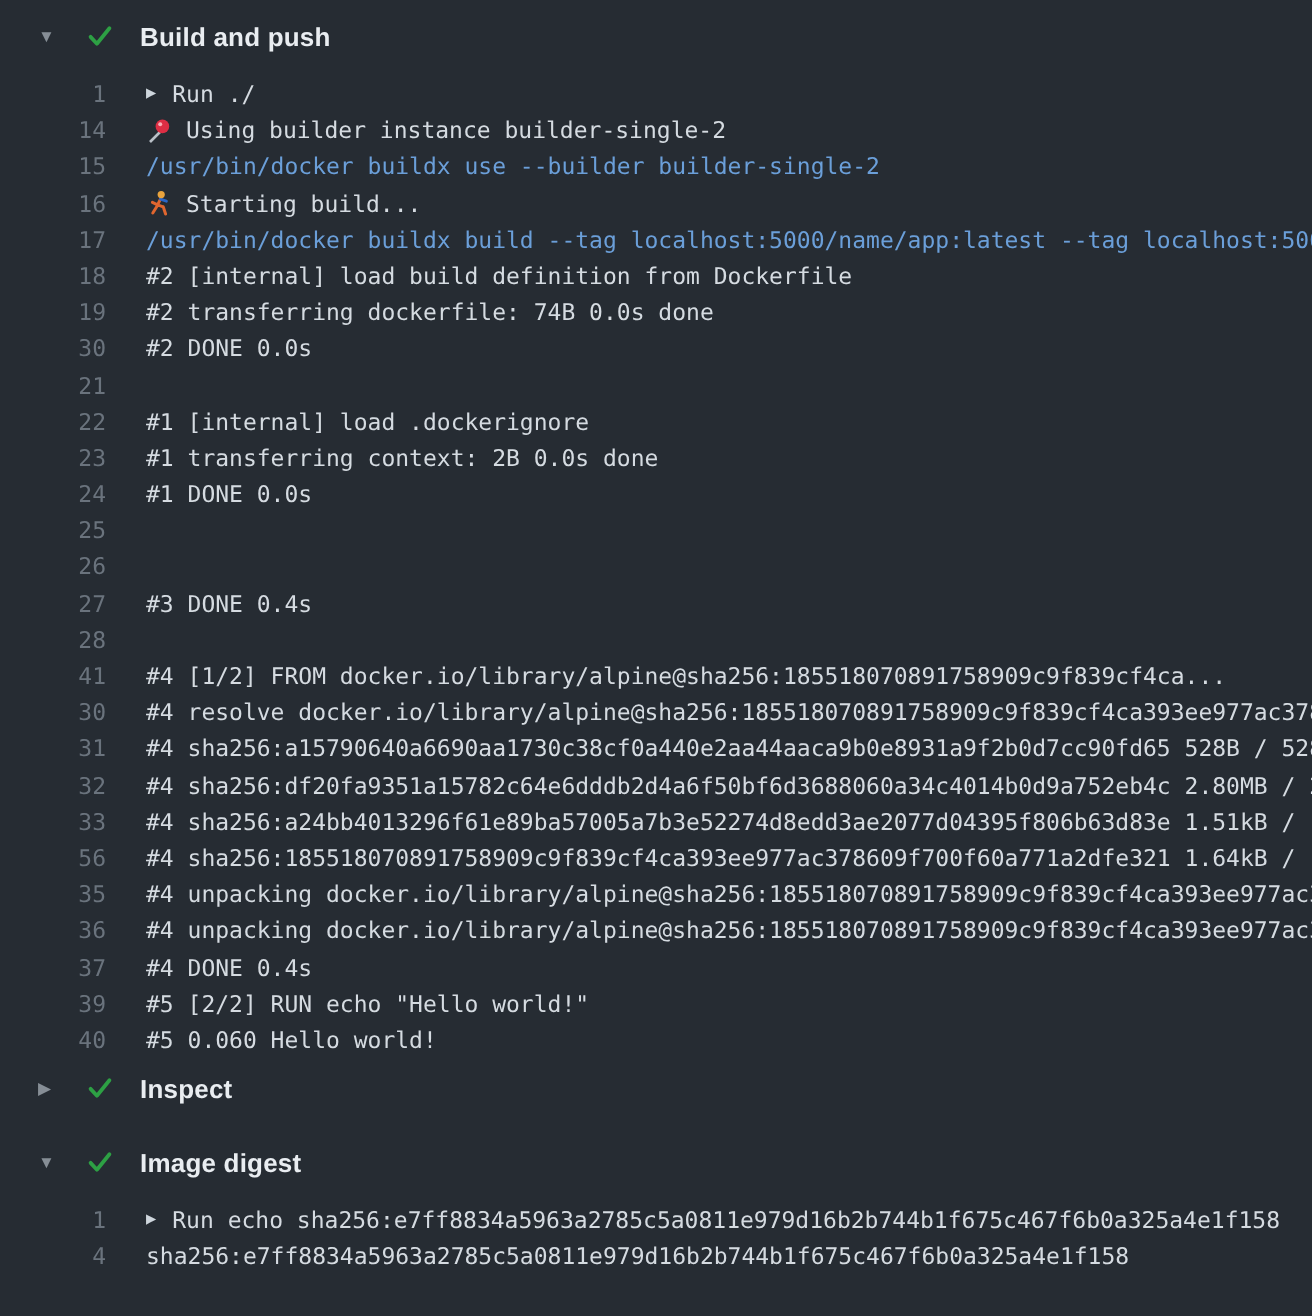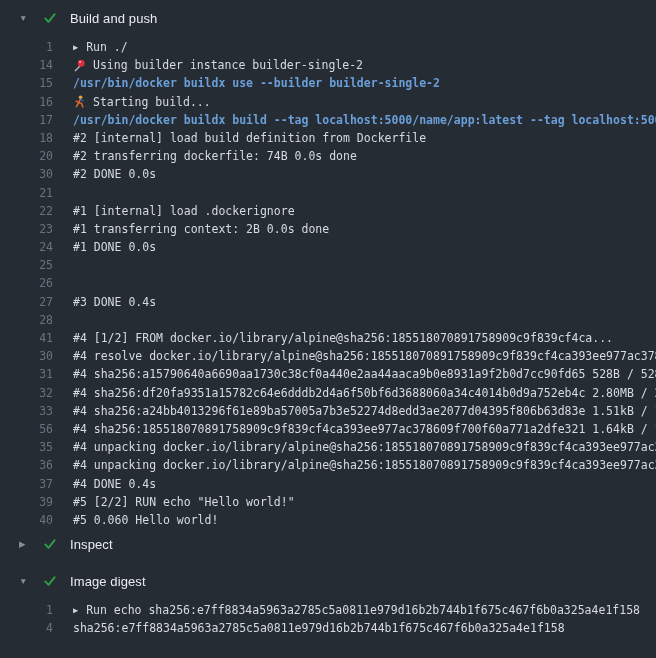--- a/index.html
+++ b/index.html
@@ -11,38 +11,38 @@
   .log-viewer{width:656px;height:658px;overflow:hidden;padding-top:3px;box-sizing:border-box;}
   .section-header{
     display:flex;align-items:center;height:30px;padding-left:19px;
     cursor:pointer;box-sizing:border-box;
   }
   .section-header .chevron{
     width:24px;font-size:8.5px;color:#868e96;flex:0 0 24px;line-height:1;
   }
   .section-header .check{width:27px;flex:0 0 27px;display:flex;align-items:center;}
   .section-header .label{
-    font-size:13px;font-weight:normal;color:#e9edf1;letter-spacing:.1px;
+    font-size:13px;font-weight:bold;color:#e9edf1;letter-spacing:.1px;
   }
   .section-body{padding-top:5px;}
   .mt7{margin-top:7px;}
   .log-line{
     display:flex;height:18.2px;line-height:18.2px;
     font-family:"DejaVu Sans Mono","Liberation Mono",monospace;
     font-size:11.5px;white-space:pre;
   }
   .line-num{
     width:53px;flex:0 0 53px;text-align:right;color:#6a737d;
     user-select:none;cursor:pointer;
   }
   .line-text{
     flex:1;margin-left:20px;overflow:hidden;color:#d5dbe1;
     display:flex;align-items:center;white-space:pre;
   }
-  .line-text.command{color:#6b9fd9;font-weight:700;}
+  .line-text.command{color:#6b9fd9;font-weight:400;}
   .play-glyph{font-size:8.5px;color:#ced6dd;margin-right:8px;line-height:1;}
   .emoji-icon{width:13px;height:13px;margin-right:7px;flex:0 0 13px;}
 </style>
 </head>
 <body>
 
 <div class="log-viewer" id="log-root">
     <div class="section">
       <div class="section-header">
         <span class="chevron">▼</span>
@@ -61,21 +61,21 @@
               <circle cx="7.1" cy="3.1" r="1" fill="#f9aeb7"></circle>
             </svg><span>Using builder instance builder-single-2</span></span></div>
         <div class="log-line"><span class="line-num">15</span><span class="line-text command"><span>/usr/bin/docker buildx use --builder builder-single-2</span></span></div>
         <div class="log-line"><span class="line-num">16</span><span class="line-text"><svg width="13" height="13" viewBox="0 0 13 13" class="emoji-icon">
               <path d="M7.4 4.2 L5.8 7.4 M5.8 7.4 L3.2 6.2 M5.8 7.4 L8.6 8.4 M8.6 8.4 L9.8 12 M5.8 7.6 L3.4 11.5" stroke="#e0662f" stroke-width="1.5" fill="none" stroke-linecap="round"></path>
               <path d="M7.2 4.6 L10.2 5.6" stroke="#2a66c8" stroke-width="1.4" stroke-linecap="round"></path>
               <circle cx="7.6" cy="2.3" r="1.8" fill="#e8a33d"></circle>
             </svg><span>Starting build...</span></span></div>
         <div class="log-line"><span class="line-num">17</span><span class="line-text command"><span>/usr/bin/docker buildx build --tag localhost:5000/name/app:latest --tag localhost:5000/name/app:1.0.0</span></span></div>
         <div class="log-line"><span class="line-num">18</span><span class="line-text"><span>#2 [internal] load build definition from Dockerfile</span></span></div>
-        <div class="log-line"><span class="line-num">20</span><span class="line-text"><span>#2 transferring dockerfile: 74B 0.0s done</span></span></div>
+        <div class="log-line"><span class="line-num">19</span><span class="line-text"><span>#2 transferring dockerfile: 74B 0.0s done</span></span></div>
         <div class="log-line"><span class="line-num">30</span><span class="line-text"><span>#2 DONE 0.0s</span></span></div>
         <div class="log-line"><span class="line-num">21</span><span class="line-text"><span></span></span></div>
         <div class="log-line"><span class="line-num">22</span><span class="line-text"><span>#1 [internal] load .dockerignore</span></span></div>
         <div class="log-line"><span class="line-num">23</span><span class="line-text"><span>#1 transferring context: 2B 0.0s done</span></span></div>
         <div class="log-line"><span class="line-num">24</span><span class="line-text"><span>#1 DONE 0.0s</span></span></div>
         <div class="log-line"><span class="line-num">25</span><span class="line-text"><span></span></span></div>
         <div class="log-line"><span class="line-num">26</span></div>
         <div class="log-line"><span class="line-num">27</span><span class="line-text"><span>#3 DONE 0.4s</span></span></div>
         <div class="log-line"><span class="line-num">28</span><span class="line-text"><span></span></span></div>
         <div class="log-line"><span class="line-num">41</span><span class="line-text"><span>#4 [1/2] FROM docker.io/library/alpine@sha256:185518070891758909c9f839cf4ca...</span></span></div>

